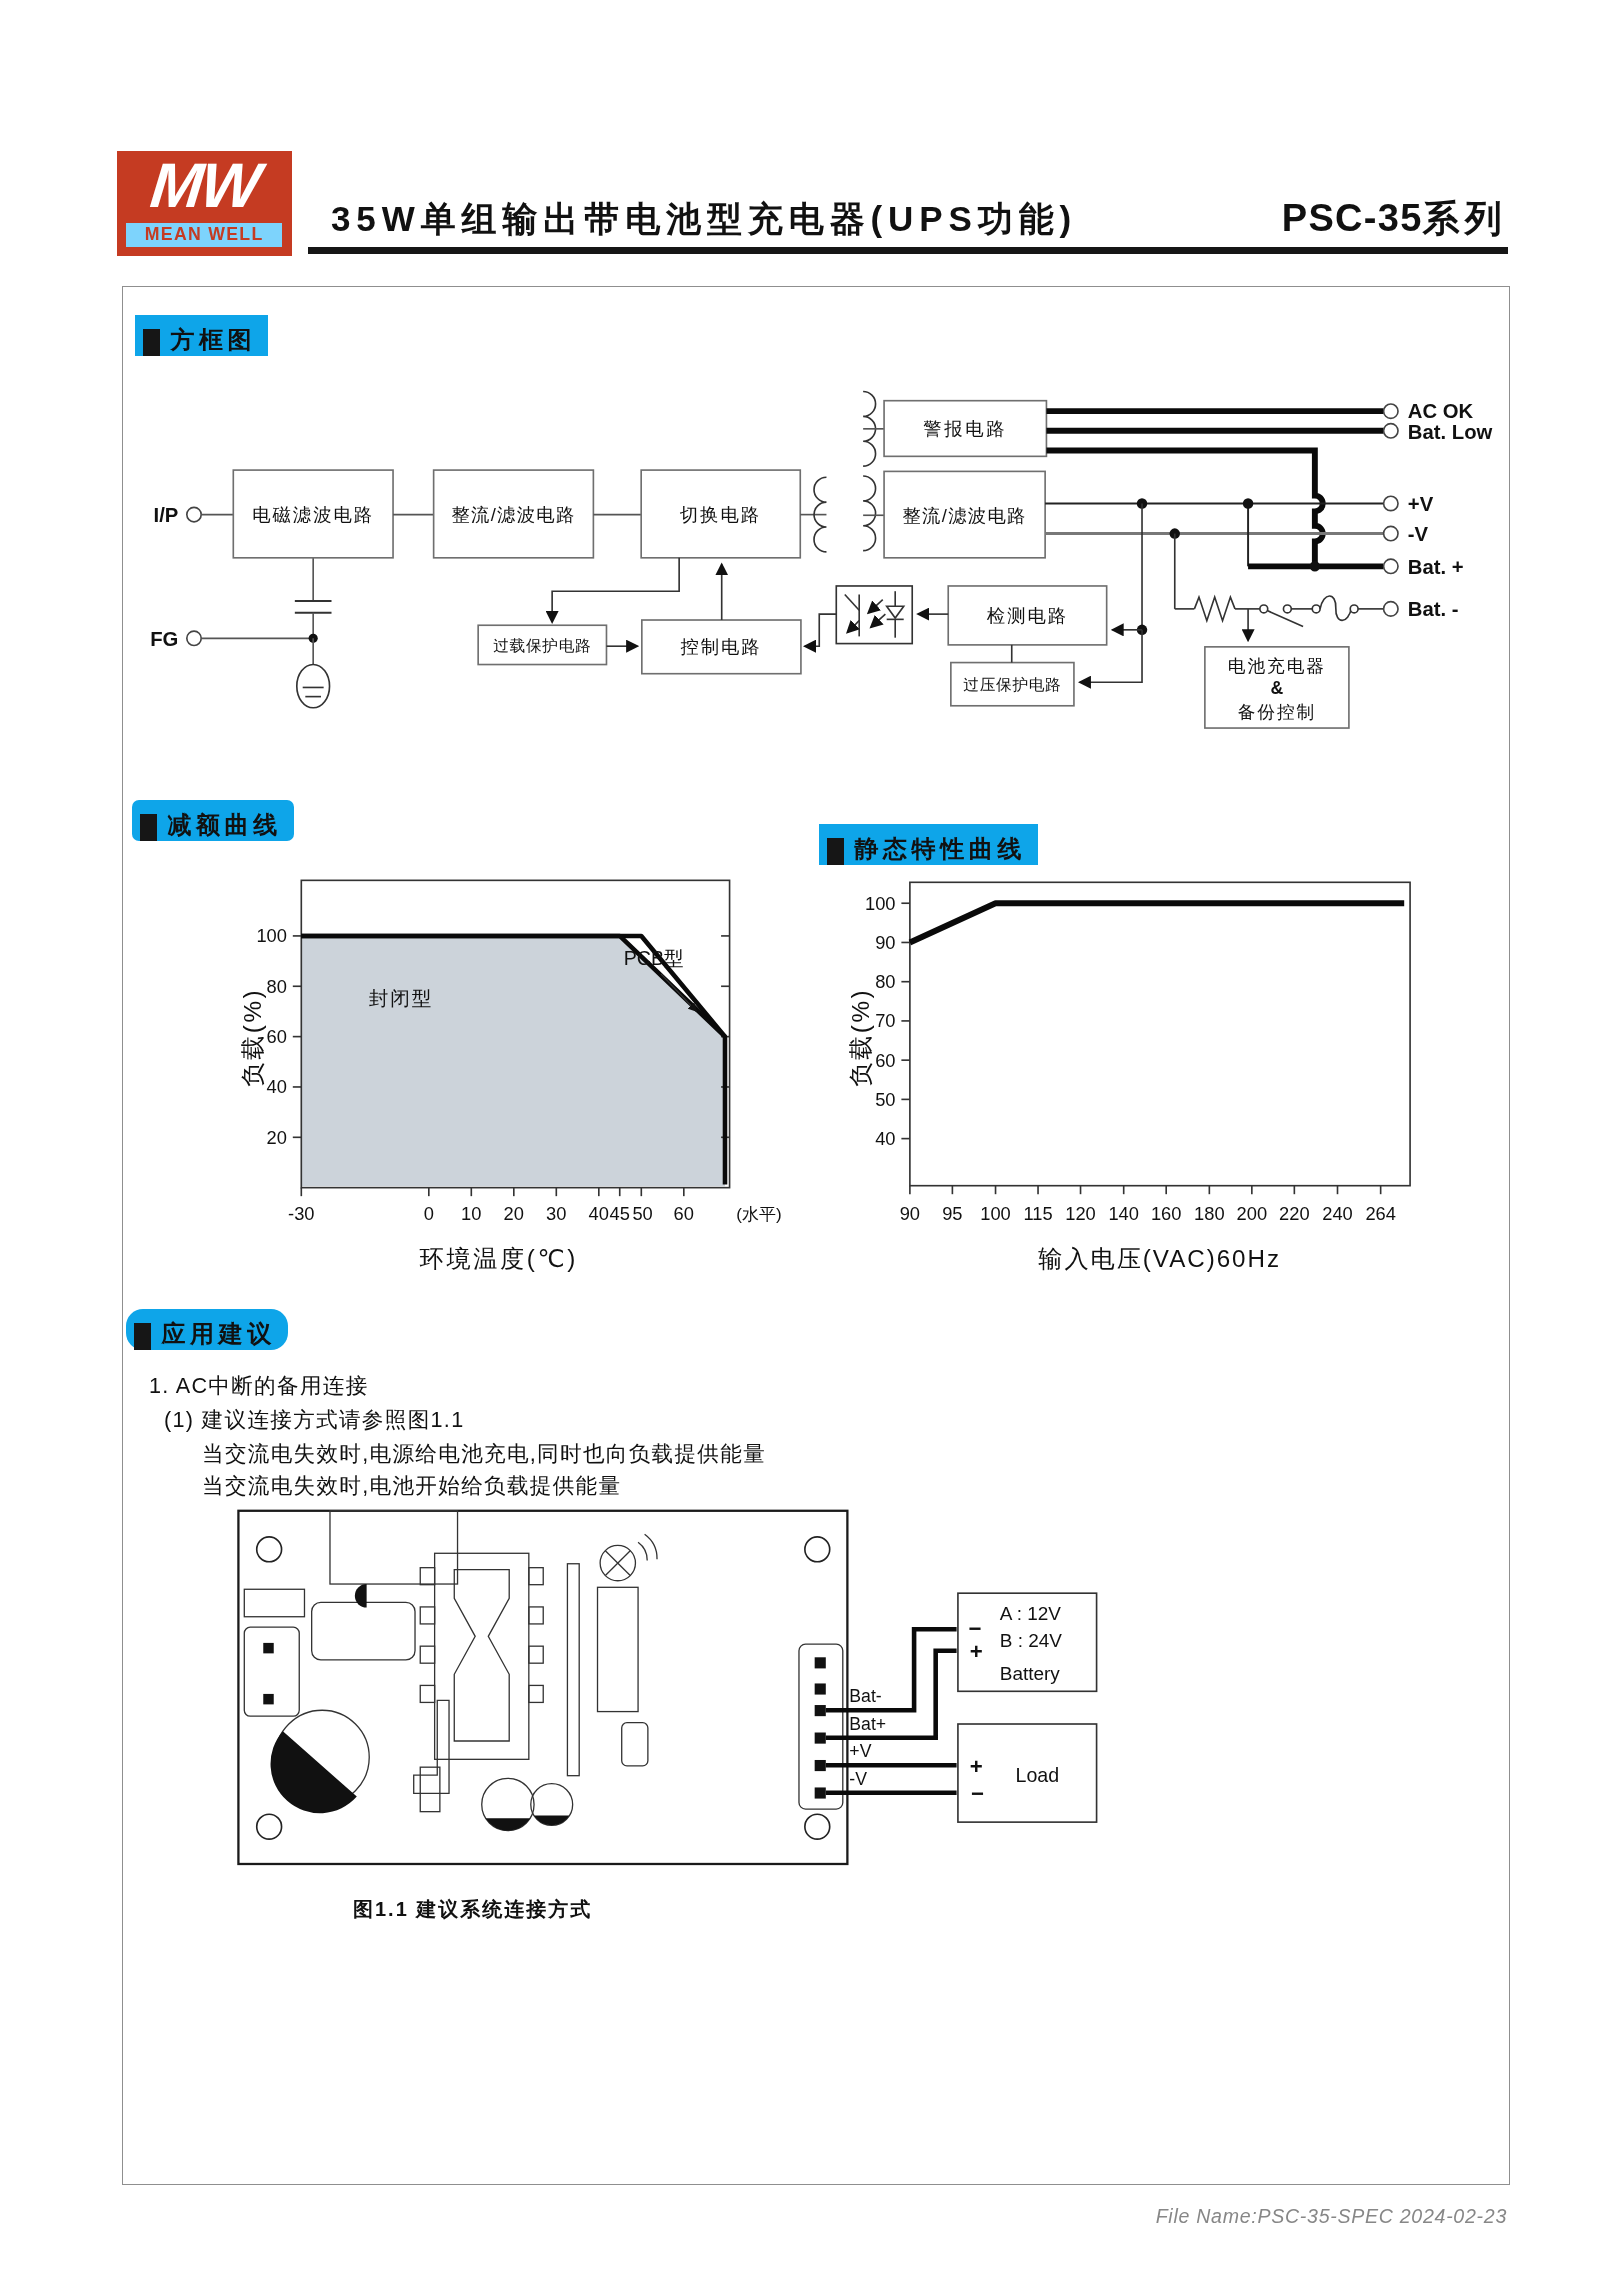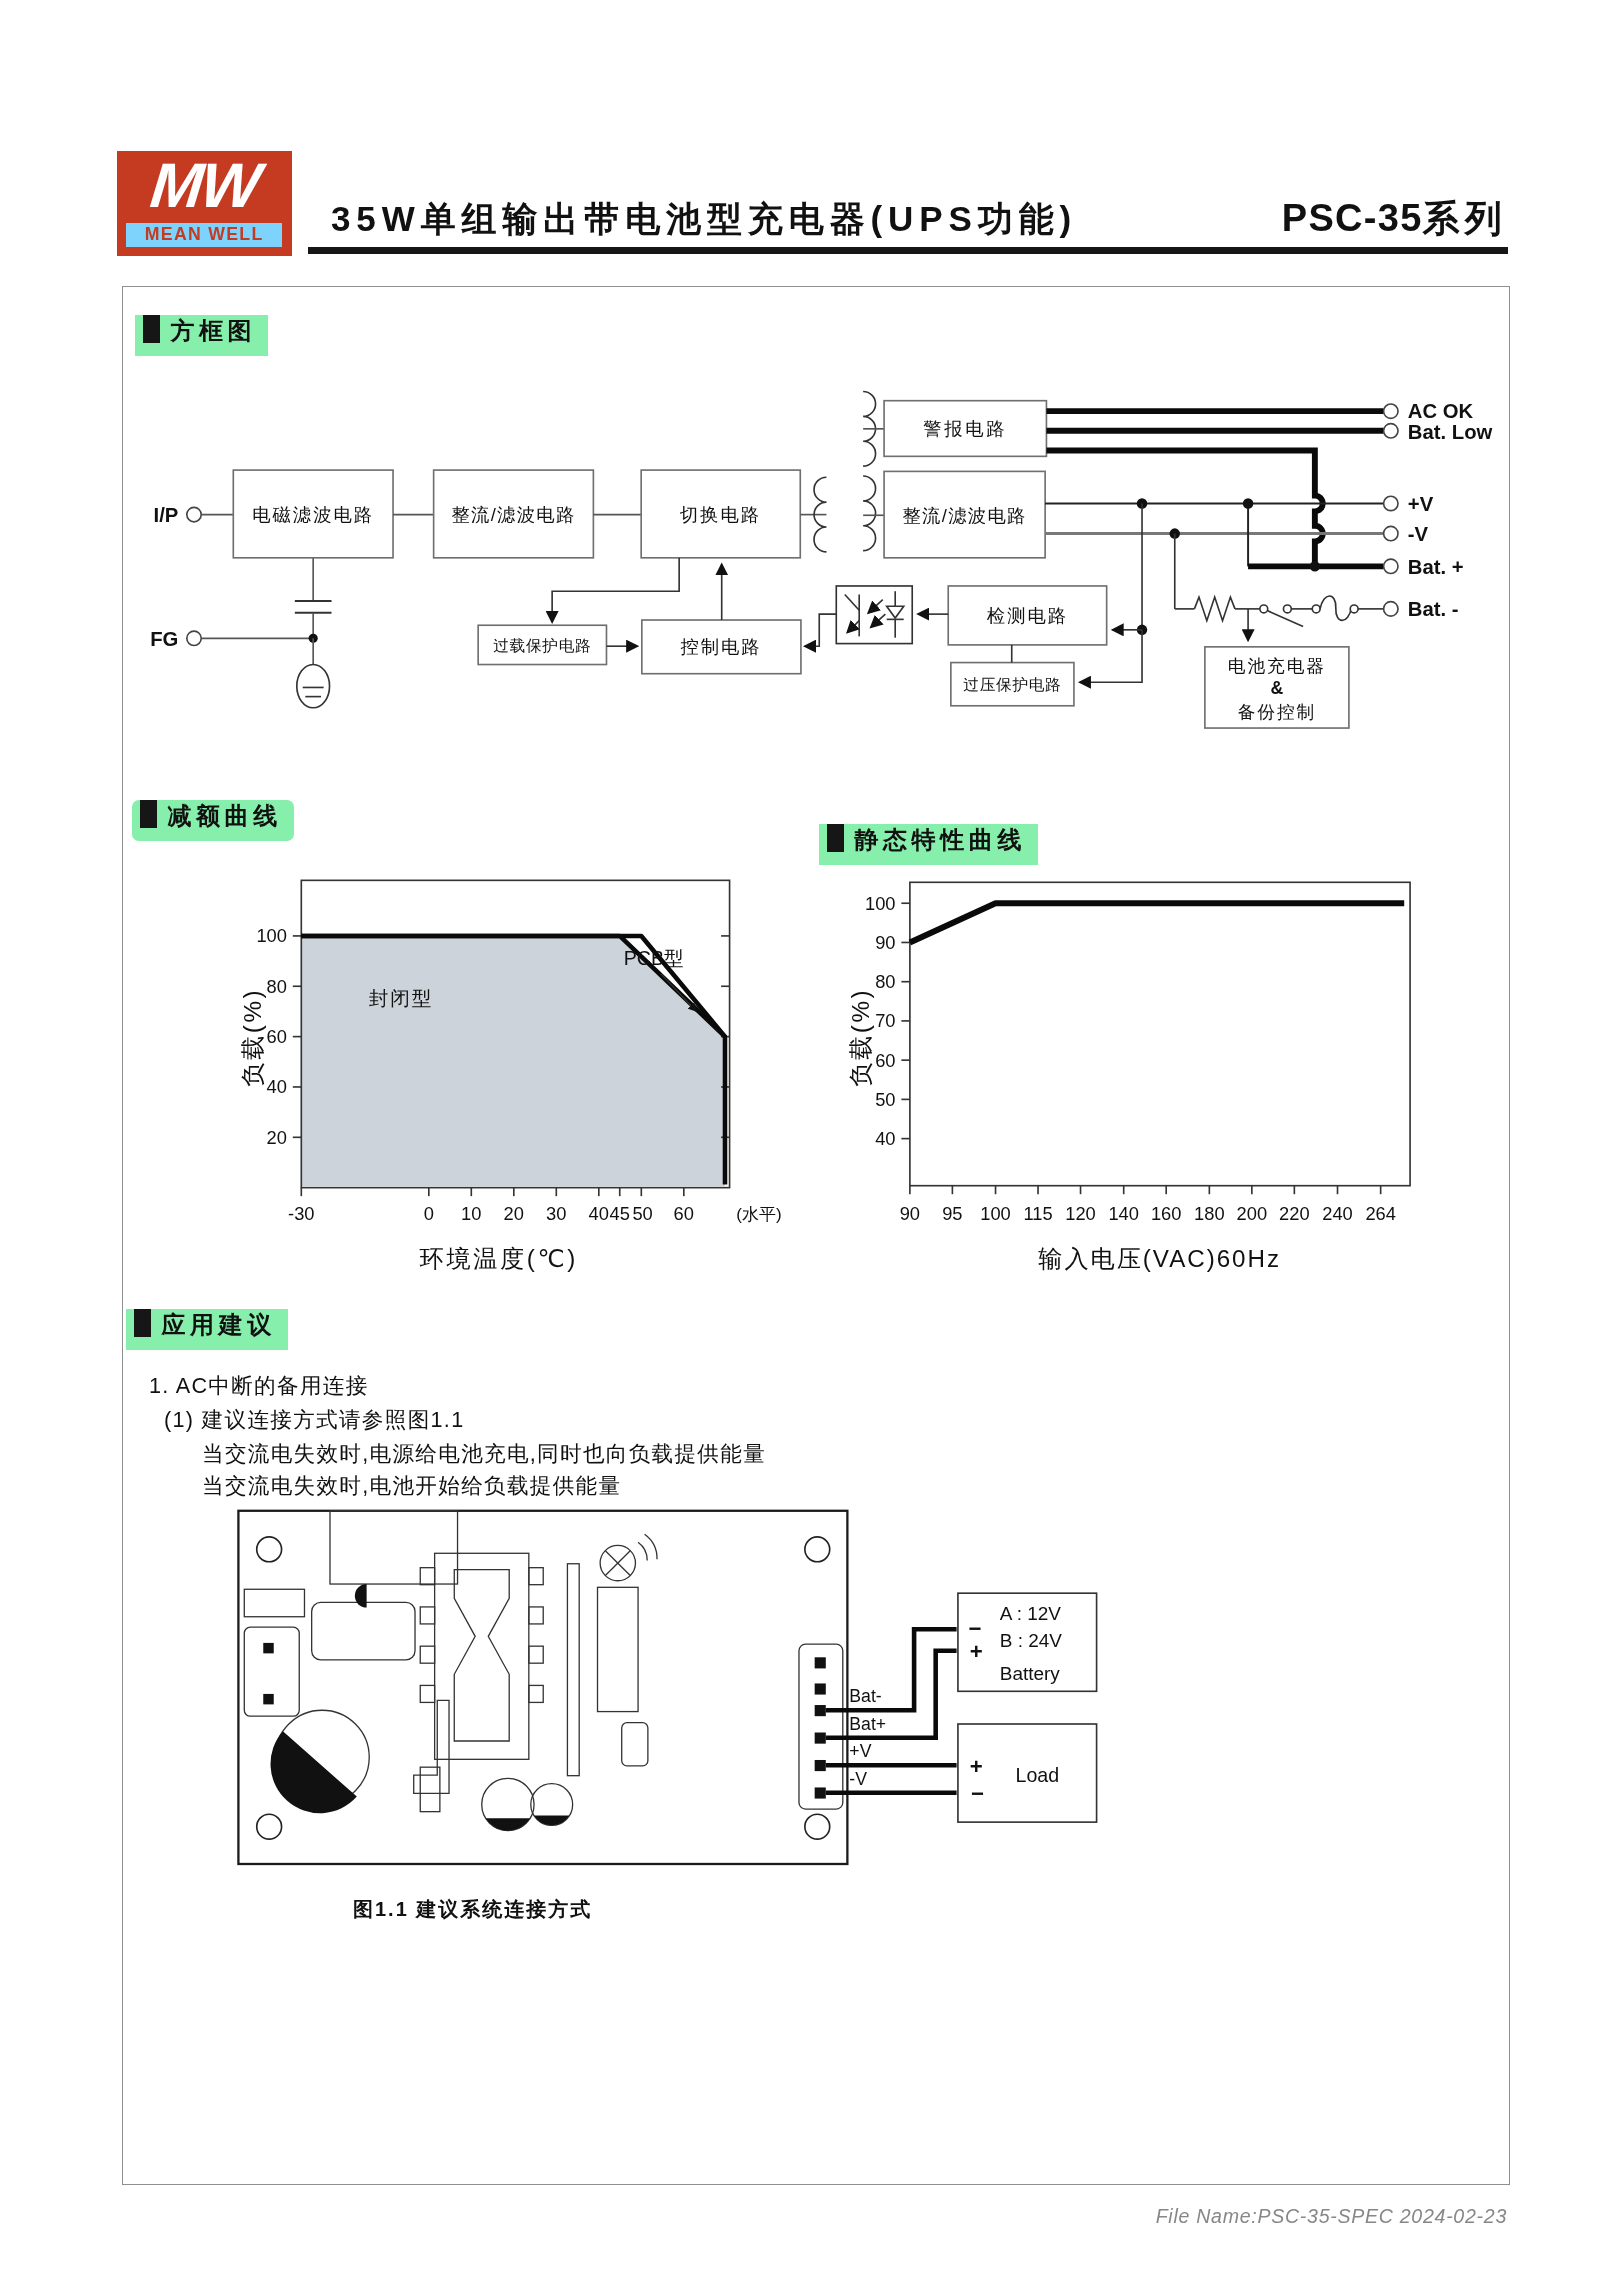--- a/index.html
+++ b/index.html
@@ -10,21 +10,21 @@
   .logo-mw{position:absolute;left:0;top:-2.6px;width:175px;height:73px;display:flex;align-items:center;justify-content:center;
            color:#fff;font-size:63px;font-weight:800;font-style:italic;letter-spacing:-2.6px;transform:skewX(-6deg);}
   .logo-band{position:absolute;left:9.2px;top:72px;width:156px;height:23.6px;background:#7dd3fc;display:flex;align-items:center;justify-content:center;}
   .logo-band span{color:#c53b22;font-size:17.7px;font-weight:800;letter-spacing:1.3px;}
   .doc-title{position:absolute;left:331px;top:196px;font-size:35px;font-weight:600;letter-spacing:5.9px;white-space:nowrap;}
   .doc-series{position:absolute;right:116px;top:194px;font-size:38px;font-weight:800;white-space:nowrap;letter-spacing:1.3px;}
   .doc-series .suffix{font-weight:700;font-size:37px;letter-spacing:5.2px;}
   .title-rule{position:absolute;left:308px;top:247px;width:1200px;height:6.5px;background:#161616;}
   .content-frame{position:absolute;left:122px;top:286px;width:1386px;height:1897px;border:1.3px solid #8f8f8f;background:#fff;}
   
-  .seclabel{position:absolute;background:#86efac;display:flex;align-items:flex-start;gap:10.5px;padding:0 11.8px 0 7.9px;height:41px;}
+  .seclabel{position:absolute;background:#0ea5e9;display:flex;align-items:flex-end;gap:10.5px;padding:0 11.8px 0 7.9px;height:41px;}
   .seclabel .sq{width:17px;height:27.5px;background:#161616;flex:0 0 auto;}
   .seclabel .txt{font-size:24px;font-weight:600;letter-spacing:4.6px;white-space:nowrap;}
   
   .appline{position:absolute;font-size:21.6px;letter-spacing:1.3px;white-space:nowrap;font-weight:500;}
   .figcaption{position:absolute;left:353px;top:1896px;font-size:20px;font-weight:600;letter-spacing:2px;}
   .footer{position:absolute;left:851px;top:2205px;width:656px;text-align:right;font-size:19.6px;font-style:italic;color:#878787;letter-spacing:0.7px;}
   svg{position:absolute;overflow:visible;}
   svg text{font-family:"Liberation Sans","DejaVu Sans",sans-serif;fill:#111;}
 </style>
 </head>
@@ -49,21 +49,21 @@
     <div class="txt">方框图</div>
   </div>
   <div class="seclabel" style="left:132px;top:800px;border-radius:7px;">
     <div class="sq"></div>
     <div class="txt">减额曲线</div>
   </div>
   <div class="seclabel" style="left:819px;top:800px;margin-top:24px;">
     <div class="sq"></div>
     <div class="txt">静态特性曲线</div>
   </div>
-  <div class="seclabel" style="left:126px;top:1309px;">
+  <div class="seclabel" style="left:126px;top:1309px;border-radius:17px;">
     <div class="sq"></div>
     <div class="txt">应用建议</div>
   </div>
 
   <svg style="left:122px;top:286px;" width="1386" height="524" viewBox="186 437 2117 800">
     <defs>
       <marker id="ah" viewBox="0 0 10 10" refX="8.5" refY="5" markerWidth="8" markerHeight="8" orient="auto-start-reverse">
         <path d="M0,0 L10,5 L0,10 z" fill="#111"></path>
       </marker>
     </defs>

